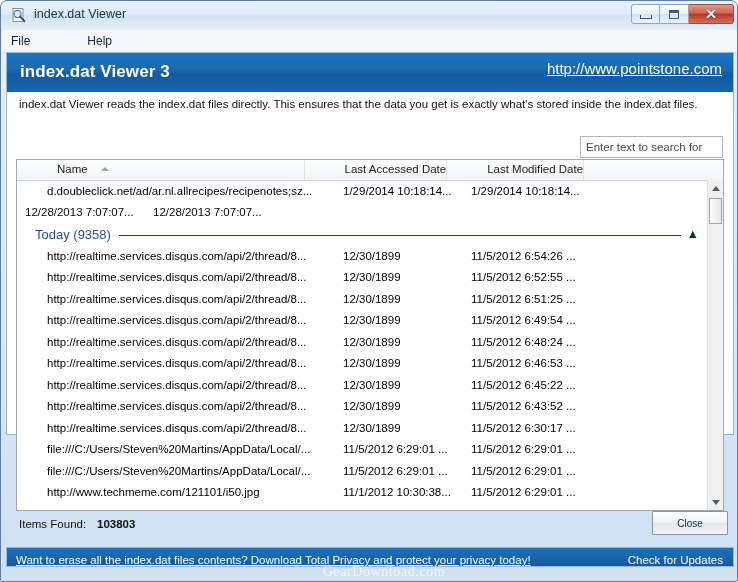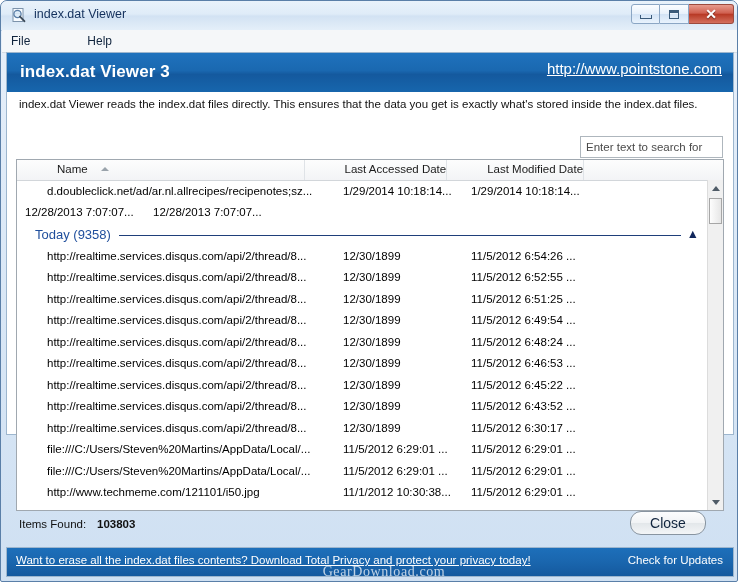--- a/index.html
+++ b/index.html
@@ -281,37 +281,37 @@
   
   .items-found-label {
     position: absolute; left: 12px; top: 465px;
     font-size: 11.5px; font-weight: normal; color: #111;
   }
   .items-found-value {
     position: absolute; left: 90px; top: 465px;
     font-size: 11.5px; font-weight: bold; color: #111;
   }
   .close-btn {
-    position: absolute; right: 27px; top: 458px;
+    position: absolute; right: 5px; top: 458px;
     width: 76px; height: 24px;
     box-sizing: border-box;
     border: 1px solid #8894a0;
-    border-radius: 11px;
+    border-radius: 1px;
     background: linear-gradient(to bottom, #fcfdfe 0%, #f1f3f5 48%, #e3e7ea 52%, #f3f5f7 100%);
     font-family: "Liberation Sans", sans-serif;
-    font-size: 14px;
+    font-size: 10px;
     color: #10243d;
     cursor: pointer;
   }
 
   
   .bottombar {
     position: absolute;
     left: 5px; top: 546px;
-    width: 728px; height: 30px;
+    width: 728px; height: 20px;
     background: linear-gradient(to bottom, #1d6fba 0%, #1a66ae 50%, #14599e 100%);
     border: 1px solid #9db6ce;
     box-sizing: border-box;
   }
   .promo-link {
     position: absolute; left: 9px; top: 6px;
     color: #ffffff;
     font-size: 11.5px;
     text-decoration: underline;
     white-space: nowrap;

